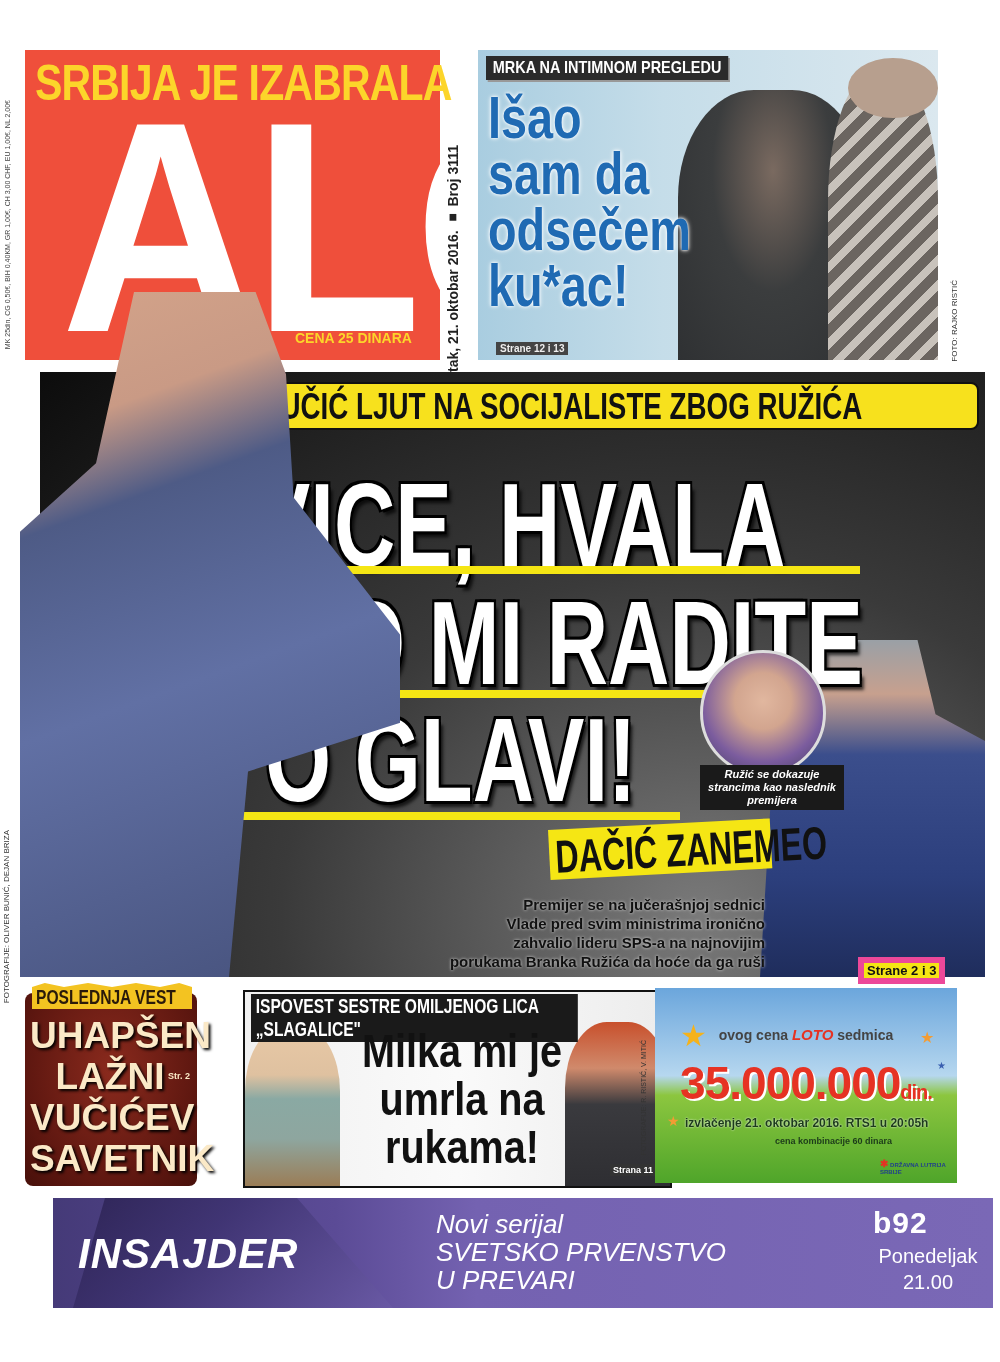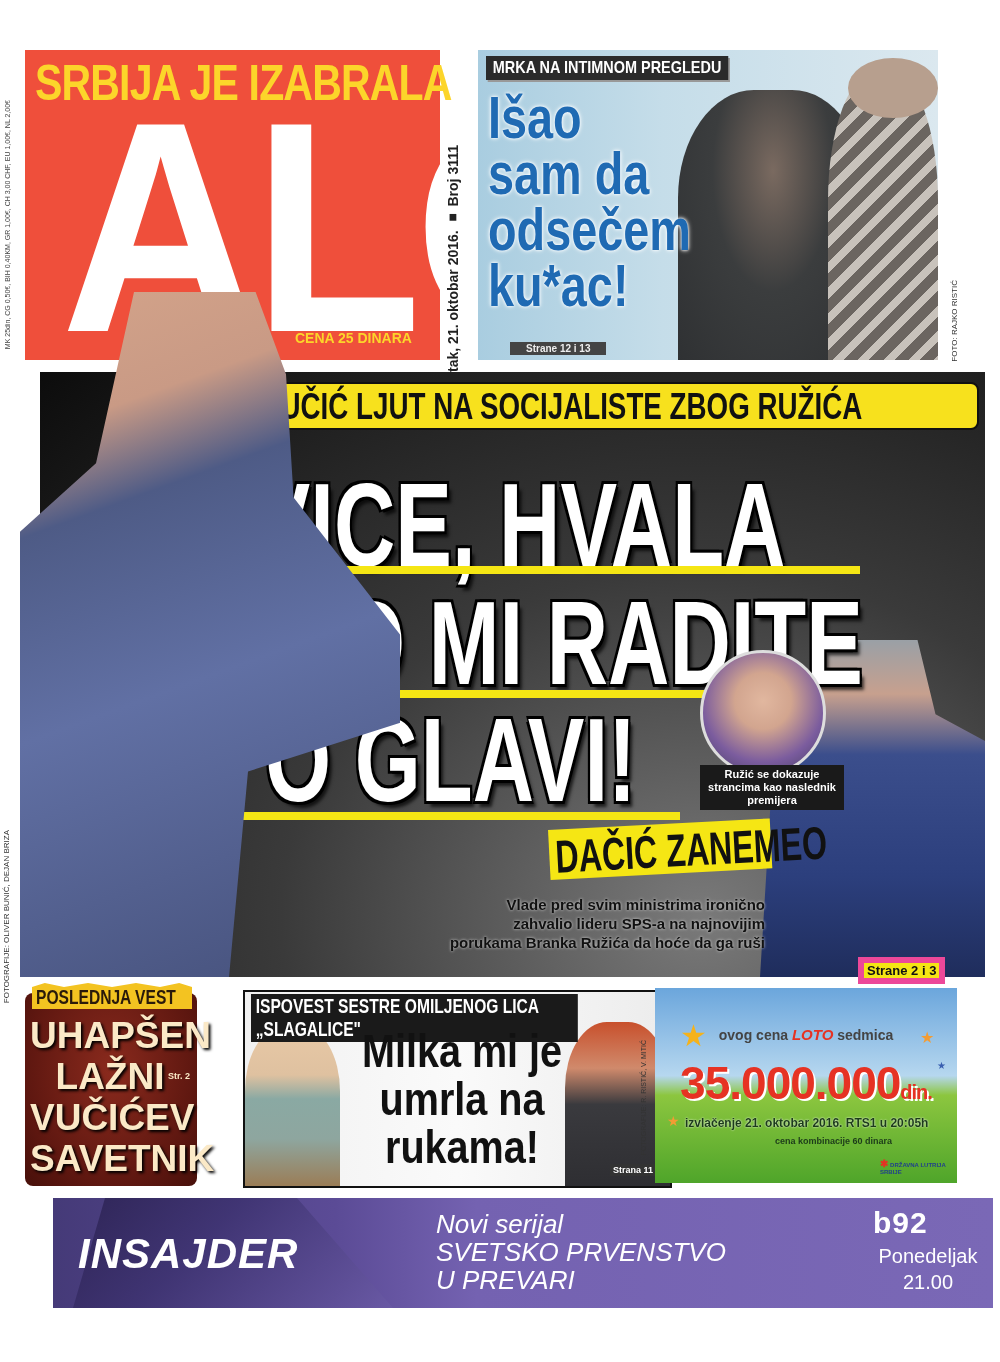--- a/index.html
+++ b/index.html
@@ -13,37 +13,37 @@
   #logo{left:8px;top:52px;font-size:300px;line-height:250px;color:#fff;letter-spacing:-8px;transform:scaleX(0.92);font-family:"Liberation Sans",sans-serif;font-weight:bold;}
   #price{left:270px;top:280px;font-size:14px;color:#fcd52a;}
   .vtext{position:absolute;writing-mode:vertical-rl;transform:rotate(180deg);white-space:nowrap;}
   #imprint{left:4px;top:100px;font-size:7px;color:#444;}
   #dateline{left:445px;top:145px;font-size:14px;font-weight:bold;color:#222;}
 
   
   #mrka{left:478px;top:50px;width:460px;height:310px;background:linear-gradient(90deg,#a9cde0 0%,#c5dde9 40%,#dbe8ef 100%);overflow:hidden;}
   #mrka-kicker{left:8px;top:6px;background:#2b2b2b;color:#fff;font-size:17px;padding:2px 8px;transform:scaleX(0.85);transform-origin:left top;font-weight:bold;box-shadow:2px 2px 0 #999;}
   #mrka-headline{left:10px;top:40px;font-size:60px;line-height:56px;color:#1f6ab3;font-weight:bold;transform:scaleX(0.78);transform-origin:left top;text-shadow:0 0 6px #fff,0 0 3px #fff;}
-  #mrka-pages{left:32px;top:292px;background:#444;color:#eee;font-size:10px;padding:1px 16px;font-weight:bold;}
+  #mrka-pages{left:18px;top:292px;background:#444;color:#eee;font-size:10px;padding:1px 4px;font-weight:bold;}
   #mrka-man{left:200px;top:40px;width:190px;height:270px;background:radial-gradient(ellipse at 50% 30%,#7a6a60 0%,#3b3d3e 45%,#2f3133 100%);border-radius:40% 40% 0 0;}
   #mrka-woman{left:350px;top:20px;width:110px;height:290px;background:repeating-linear-gradient(135deg,#6b6560 0 10px,#c8c2bb 10px 18px);border-radius:45% 45% 0 0;}
   #mrka-hat{left:370px;top:8px;width:90px;height:60px;background:#b79f8e;border-radius:50%;}
   #mrka-credit{left:950px;top:280px;font-size:8px;color:#333;}
 
   
   #main{left:40px;top:372px;width:945px;height:605px;background:radial-gradient(ellipse at 70% 90%,#7a7a7a 0%,#3a3a3a 45%,#0c0c0c 100%);}
   #pm-photo{left:20px;top:292px;width:380px;height:685px;background:linear-gradient(160deg,#d4a48a 0%,#c99a85 18%,#4e5b86 30%,#6170a4 55%,#45507a 100%);clip-path:polygon(30% 0,62% 0,70% 12%,72% 30%,100% 50%,105% 62%,60% 70%,55% 100%,0 100%,0 35%,20% 25%);}
   #kicker-main{left:250px;top:382px;width:725px;height:44px;background:#f7e11d;border-radius:8px;border:2px solid #111;}
   #kicker-main-text{left:10px;top:2px;font-size:37px;color:#111;transform:scaleX(0.75);}
   .bigline{position:absolute;font-weight:bold;color:#fff;font-size:118px;line-height:110px;transform:scaleX(0.72);transform-origin:left top;white-space:nowrap;
     text-shadow:-3px -3px 0 #000,3px -3px 0 #000,-3px 3px 0 #000,3px 3px 0 #000,6px 6px 4px rgba(0,0,0,.7);}
   .yl{position:absolute;height:8px;background:#f5e614;}
   #ruzic-circle{left:700px;top:650px;width:120px;height:120px;border-radius:50%;border:3px solid #ddd;background:radial-gradient(circle at 50% 40%,#e1b79f 0%,#d2a58f 30%,#7b5c9e 65%,#3d3a5c 100%);}
   #dacic-photo{left:760px;top:640px;width:225px;height:337px;background:linear-gradient(180deg,#9aa0a6 0%,#c7a08e 16%,#3b4e8c 34%,#2c3f7d 70%,#1f2d5c 100%);clip-path:polygon(25% 0,70% 0,78% 22%,100% 30%,100% 100%,0 100%,5% 45%,20% 30%);}
-  #ruzic-caption{left:700px;top:765px;width:140px;background:#1a1a1a;color:#fff;font-size:11px;line-height:13px;text-align:center;padding:3px 2px;font-weight:bold;}
+  #ruzic-caption{left:700px;top:765px;width:140px;background:#1a1a1a;color:#fff;font-size:11px;line-height:13px;text-align:center;padding:3px 2px;font-weight:bold;font-style:italic;}
   #sub-banner{left:548px;top:830px;width:222px;height:50px;background:#f5e614;transform:rotate(-3deg);transform-origin:left top;}
   #sub-text{left:6px;top:0;font-size:46px;color:#111;transform:scaleX(0.7);}
   #summary{left:420px;top:895px;width:345px;text-align:right;font-size:15px;line-height:19px;color:#111;font-weight:bold;text-shadow:0 0 3px #ddd;}
   #pages-main{left:858px;top:957px;background:#f5e614;color:#111;font-size:13px;padding:0 3px;font-weight:bold;border:6px solid #ec4899;}
   #photo-credit-main{left:2px;top:830px;font-size:8px;color:#333;}
 
   
   #breaking{left:25px;top:993px;width:172px;height:193px;background:radial-gradient(ellipse at 50% 40%,#8a2a1d 0%,#5e1710 70%,#47100a 100%);border-radius:8px;}
   #breaking-label{left:32px;top:983px;width:160px;height:26px;background:#f3c321;clip-path:polygon(0 15%,8% 0,20% 15%,35% 0,50% 15%,65% 0,80% 15%,92% 0,100% 15%,100% 100%,0 100%);}
   #breaking-label-text{left:4px;top:3px;font-size:20px;color:#2a1a0a;transform:scaleX(0.78);}
@@ -121,20 +121,21 @@
 <div id="pm-photo" class="abs"></div>
 
 <div id="ruzic-circle" class="abs"></div>
 <div id="ruzic-caption" class="abs">Ružić se dokazuje strancima kao naslednik premijera</div>
 
 <div id="sub-banner" class="abs">
   <div id="sub-text" class="abs cond">DAČIĆ ZANEMEO</div>
 </div>
 
 <div id="summary" class="abs">
+  <div>Premijer se na jučerašnjoj sednici</div>
   <div>Vlade pred svim ministrima ironično</div>
   <div>zahvalio lideru SPS-a na najnovijim</div>
   <div>porukama Branka Ružića da hoće da ga ruši</div>
 </div>
 <div id="pages-main" class="abs">Strane 2 i 3</div>
 <div id="photo-credit-main" class="vtext">FOTOGRAFIJE: OLIVER BUNIĆ, DEJAN BRIZA</div>
 
 <div id="breaking" class="abs"></div>
 <div id="breaking-label" class="abs">
   <div id="breaking-label-text" class="abs cond">POSLEDNJA VEST</div>

